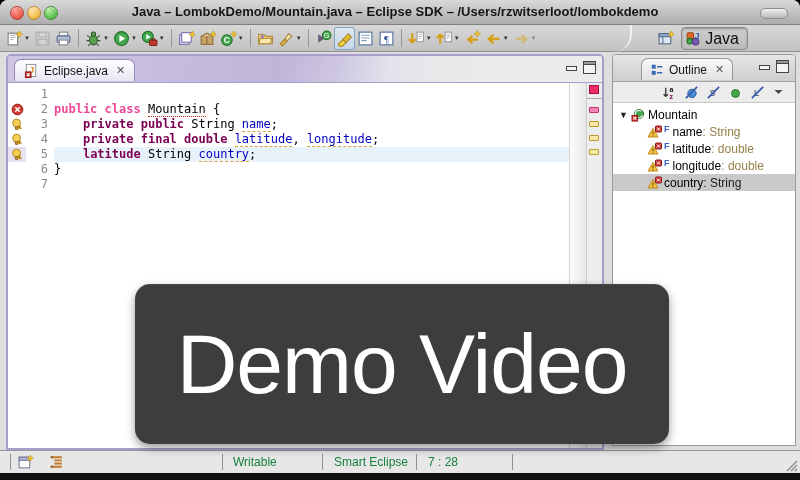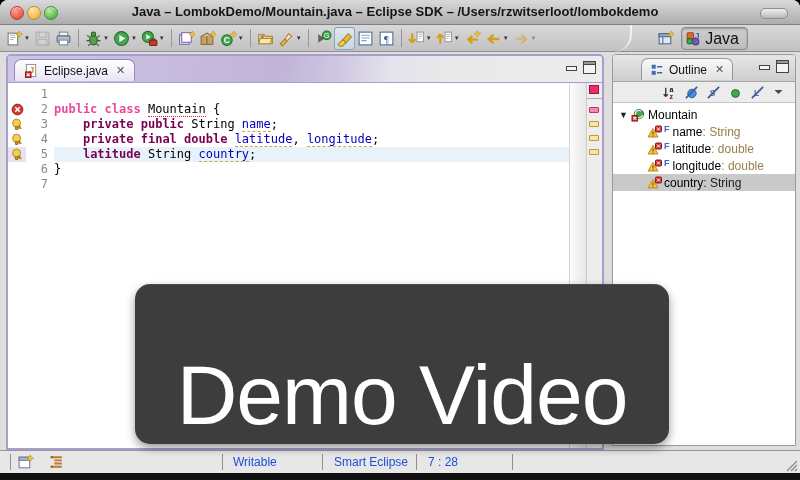--- a/index.html
+++ b/index.html
@@ -95,27 +95,27 @@
   .orow.field{padding-left:34px;}
   .orow.selected{background:#c9c9c9;}
   .oicon{width:15px;height:14px;margin-right:2px;display:inline-block;}
   .f-adorn{color:#3c64c8;font-size:9px;font-weight:bold;vertical-align:top;margin:-5px 3px 0 0;}
   .otype{color:#96804a;text-align:center;}
   .orow.selected .otype{color:#1a1a1a;}
 
   
   #statusbar{position:absolute;left:0;top:450px;width:800px;height:23px;background:#e7e7e7;border-top:1px solid #979797;}
   .sb-sep{position:absolute;top:3px;width:1px;height:16px;background:#8f8f8f;}
-  .sb-label{position:absolute;top:4px;font-size:12px;color:#1d4ed8;white-space:nowrap;}
+  .sb-label{position:absolute;top:4px;font-size:12px;color:#15803d;white-space:nowrap;}
   .sb-icon{position:absolute;top:3px;width:17px;height:17px;}
   #resize-grip{position:absolute;right:2px;bottom:2px;width:14px;height:14px;}
 
   
   #demo-overlay{position:absolute;left:135px;top:284px;width:534px;height:160px;background:#3d3d3d;
-    border-radius:15px;z-index:50;display:flex;align-items:flex-end;justify-content:center;
+    border-radius:15px;z-index:50;display:flex;align-items:center;justify-content:center;
     box-shadow:0 4px 10px rgba(0,0,0,.4), inset 0 1px 0 rgba(255,255,255,.07);}
   #demo-overlay .txt{color:#fff;font-size:84px;font-weight:400;letter-spacing:-1px;white-space:nowrap;}
 </style>
 </head>
 <body>
 
 <div id="stage">
   <div id="window">
 
     <div id="titlebar">

